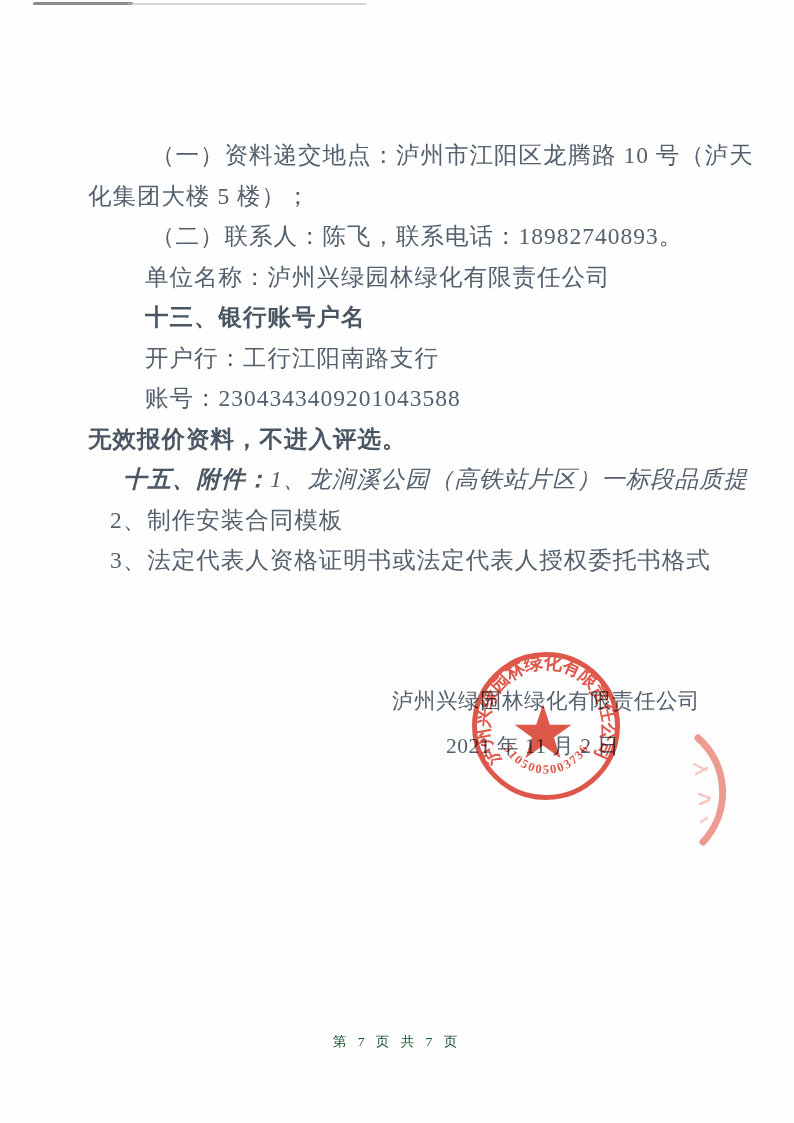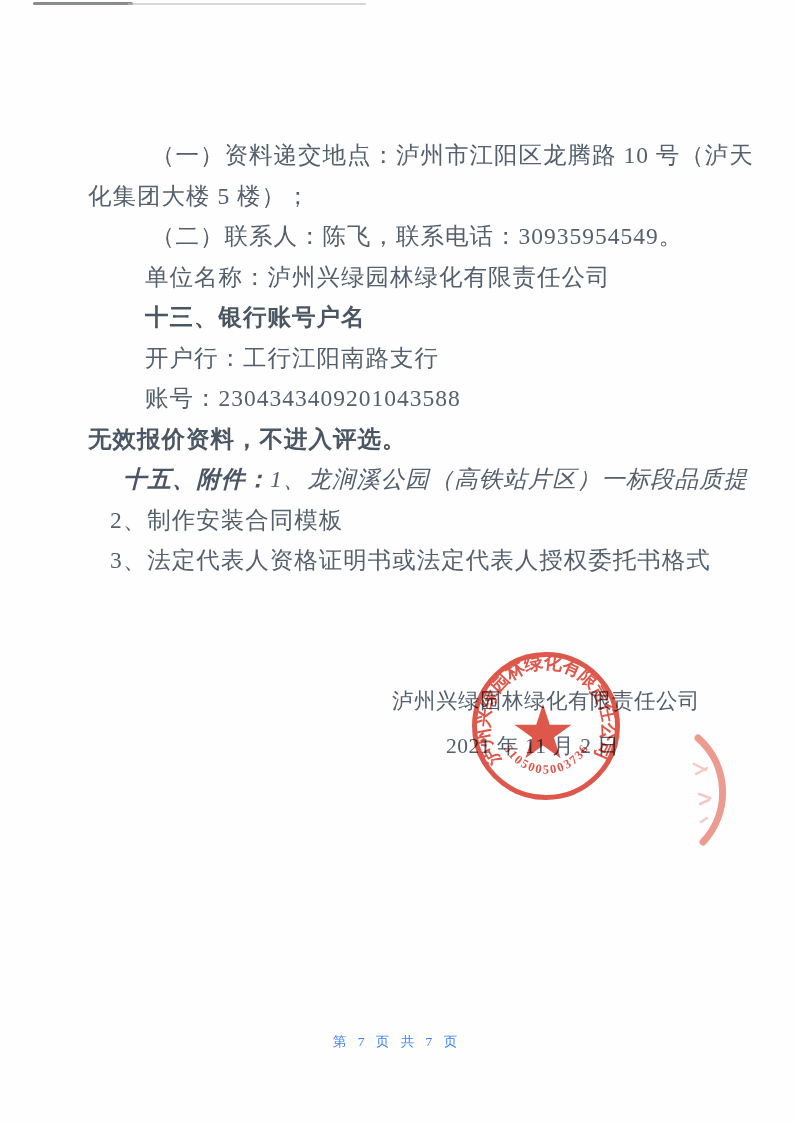--- a/index.html
+++ b/index.html
@@ -47,35 +47,35 @@
     mix-blend-mode:multiply;opacity:.9;
   }
   
   .edge-seal{
     position:absolute;left:566px;top:706px;width:180px;height:170px;
     mix-blend-mode:multiply;opacity:.85;
   }
   .footer{
     position:absolute;left:0;top:1033px;width:794px;
     text-align:center;font-size:13.5px;letter-spacing:4px;
-    color:#3b82f6;white-space:pre;
+    color:#14532d;white-space:pre;
   }
 </style>
 </head>
 <body>
 
 <div class="page">
 
   <div class="scan-artifact-dark"></div>
   <div class="scan-artifact-light"></div>
 
   <div class="doc-body">
     <div class="ln ind-a">（一）资料递交地点：泸州市江阳区龙腾路 10 号（泸天</div>
     <div class="ln">化集团大楼 5 楼）；</div>
-    <div class="ln ind-a">（二）联系人：陈飞，联系电话：30935954549。</div>
+    <div class="ln ind-a">（二）联系人：陈飞，联系电话：18982740893。</div>
     <div class="ln ind-b">单位名称：泸州兴绿园林绿化有限责任公司</div>
     <div class="ln ind-b bold">十三、银行账号户名</div>
     <div class="ln ind-b">开户行：工行江阳南路支行</div>
     <div class="ln ind-b">账号：2304343409201043588</div>
     <div class="ln bold">无效报价资料，不进入评选。</div>
     <div class="ln ind-c"><span class="bold">十五、附件：</span><span>1、龙涧溪公园（高铁站片区）一标段品质提</span></div>
     <div class="ln ind-d">2、制作安装合同模板</div>
     <div class="ln ind-d">3、法定代表人资格证明书或法定代表人授权委托书格式</div>
   </div>
 

